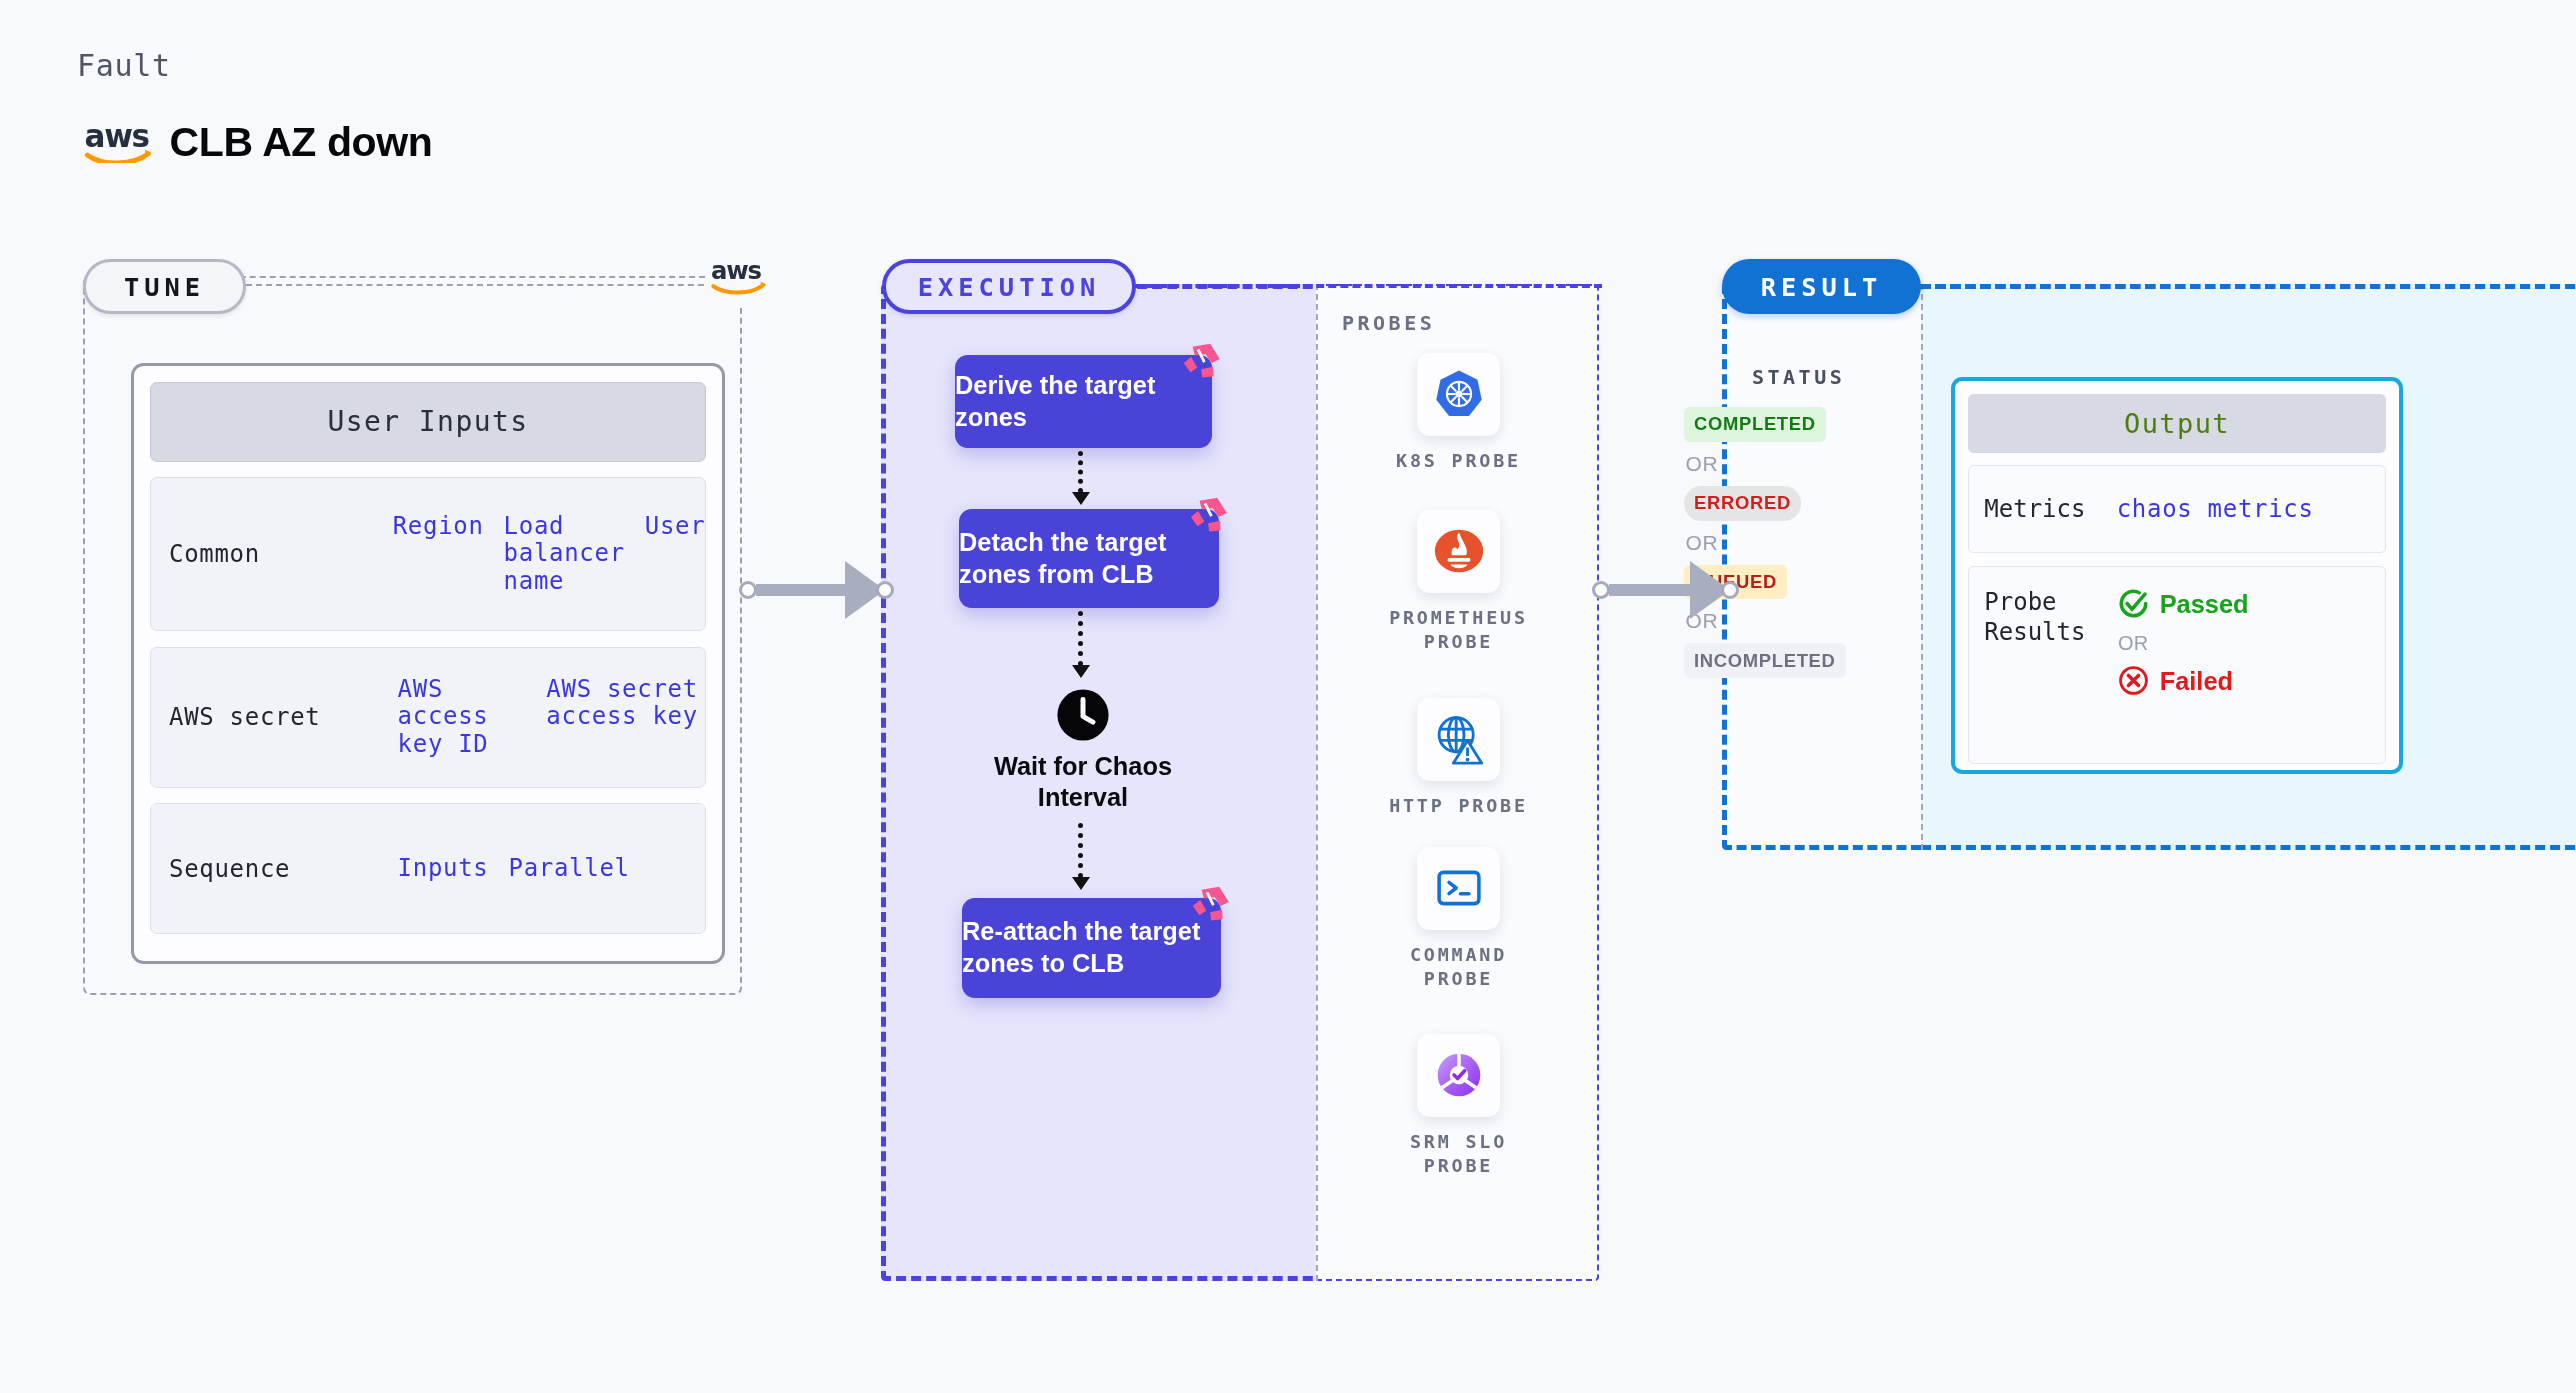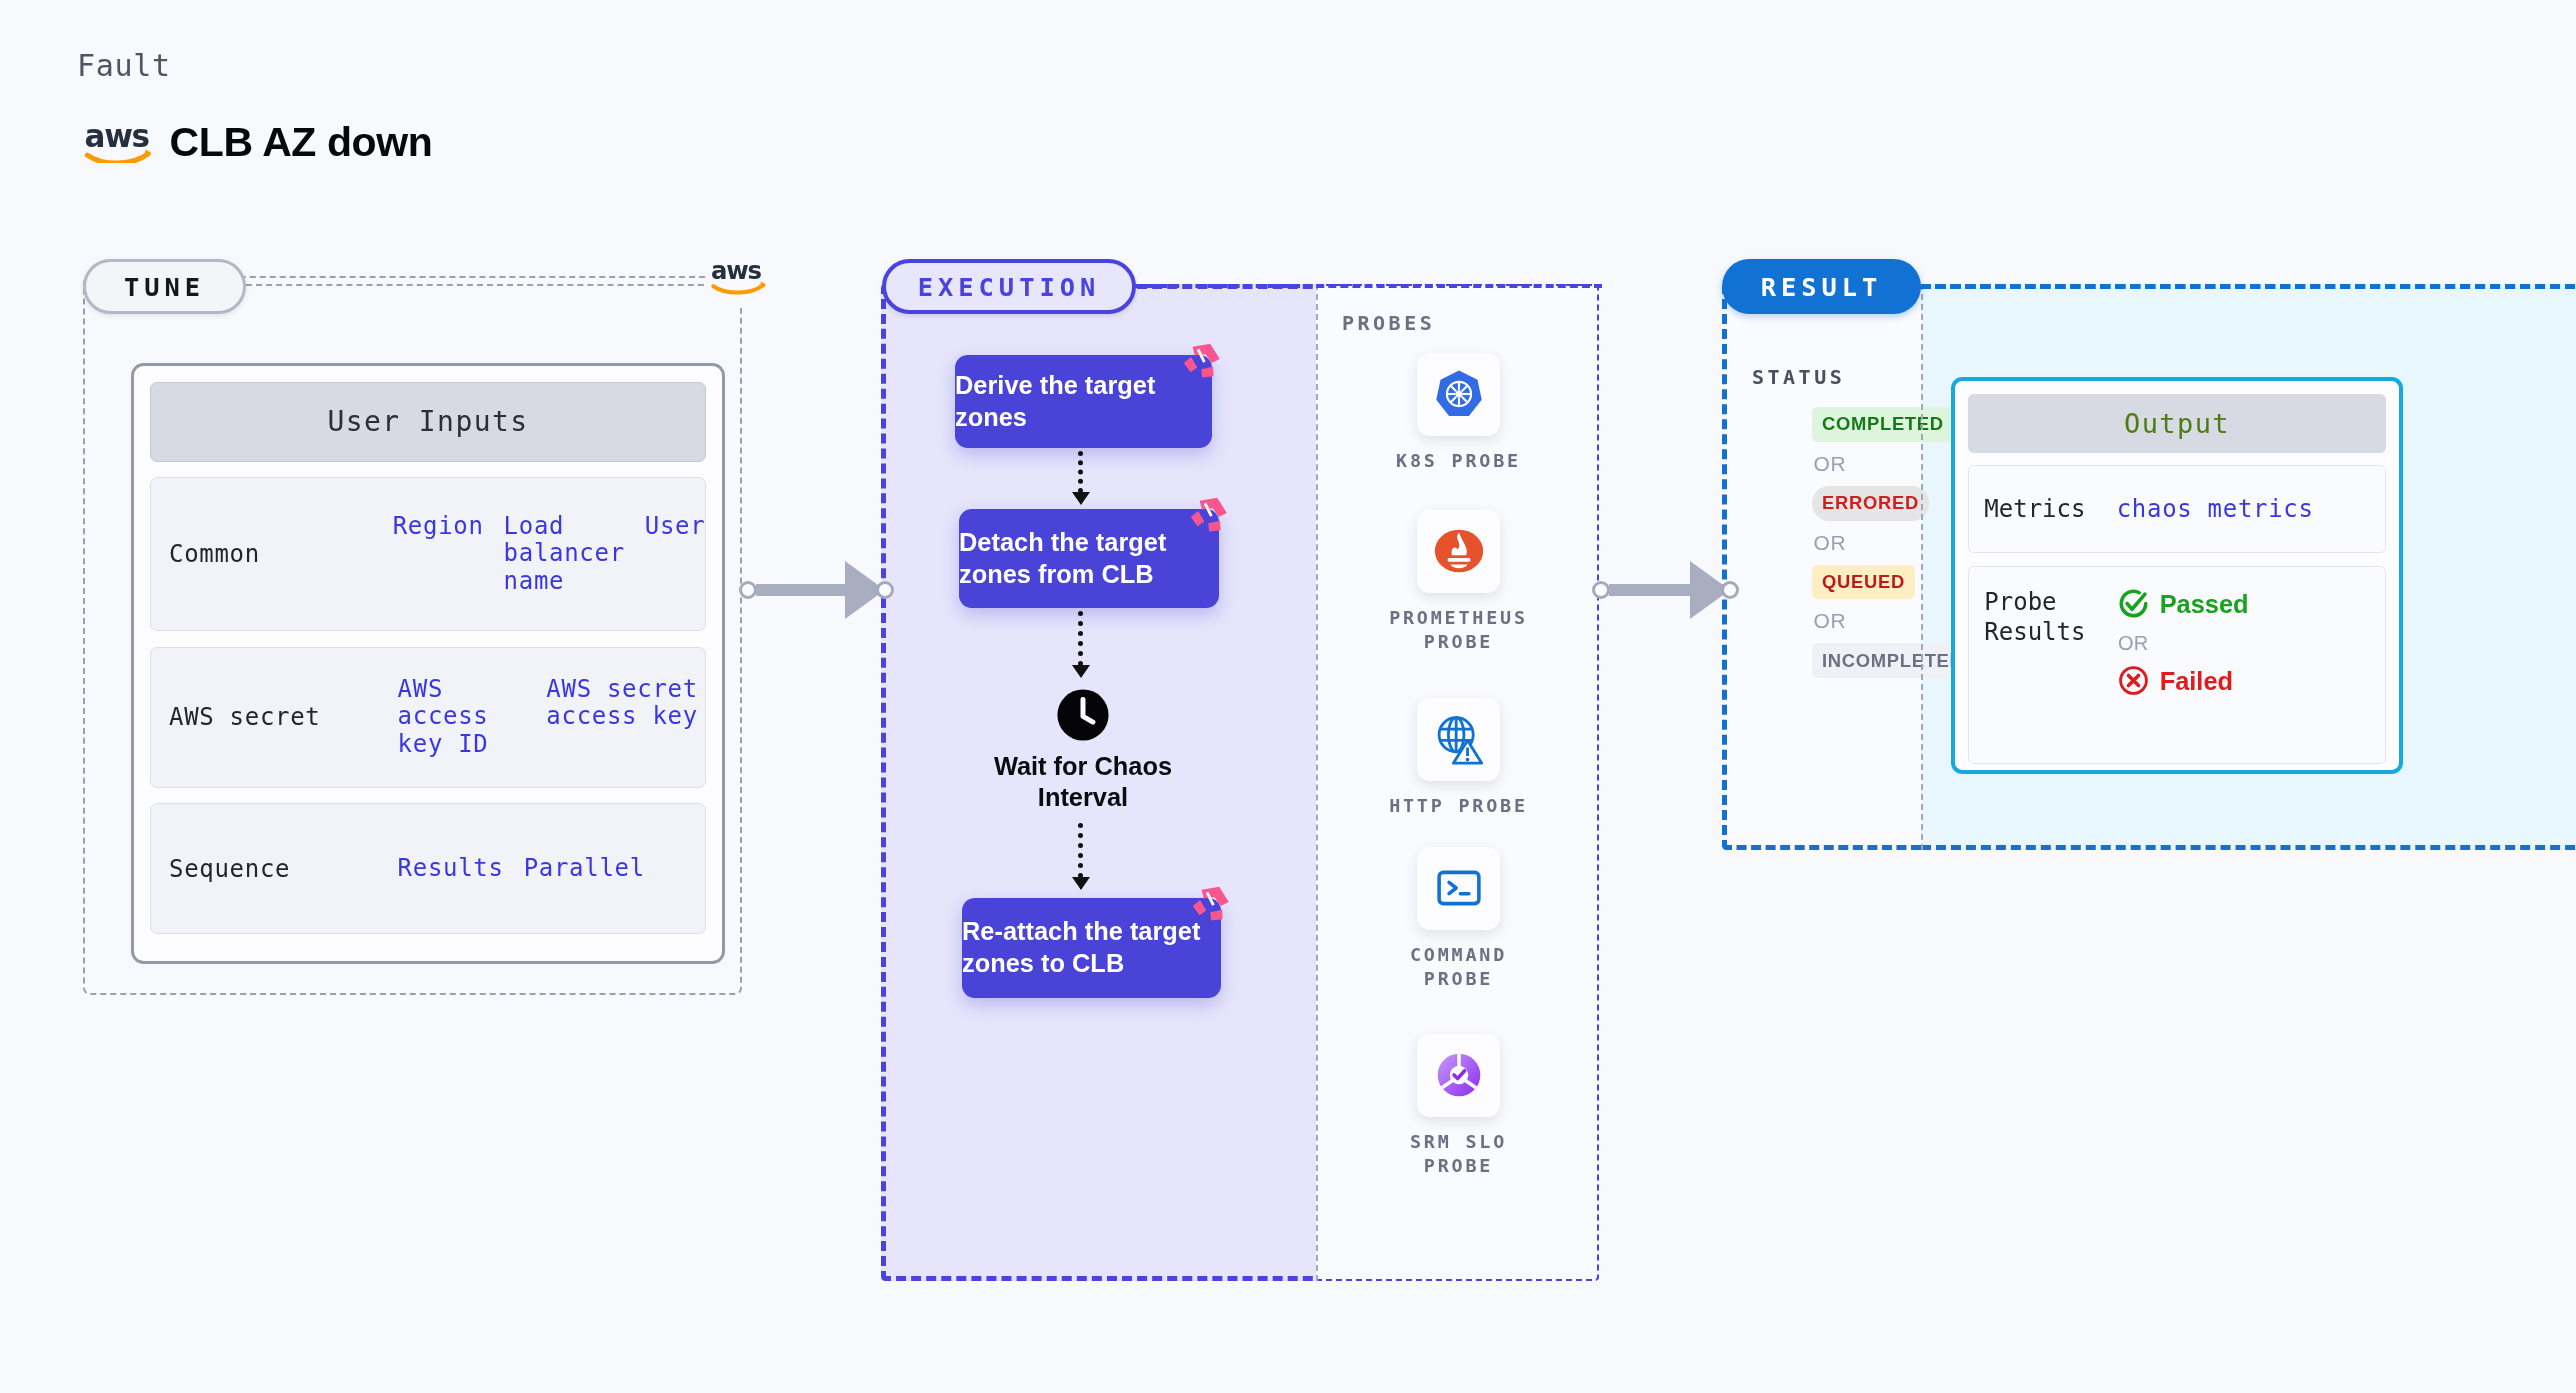--- a/index.html
+++ b/index.html
@@ -165,21 +165,21 @@
     font-family:"DejaVu Sans Mono","Liberation Mono",monospace;}
   #result-dash-line{
     position:absolute;left:1920px;top:284px;width:715px;height:0;
     border-top:5px dashed #1272d3;z-index:5;
   }
   #status-title{
     position:absolute;left:1752px;top:365px;font-size:20px;font-weight:bold;
     color:#4b5061;letter-spacing:3.5px;
     font-family:"DejaVu Sans Mono","Liberation Mono",monospace;
   }
-  #status-list{position:absolute;left:1812px;top:407px;width:170px;}
+  #status-list{position:absolute;left:1684px;top:407px;width:170px;}
   .status-badge{
     display:inline-block;border-radius:5.7px;padding:6.4px 10px;
     font-size:18.4px;font-weight:bold;letter-spacing:0.7px;
   }
   .status-or{font-size:21px;color:#9aa0b0;margin:10px 0 10px 1.4px;letter-spacing:0.7px;}
 
   
   #output-card{
     position:absolute;left:1951px;top:377px;width:452px;height:397px;
     box-sizing:border-box;background:#fdfdff;border:4.2px solid #17a8e0;border-radius:11.3px;padding:12.7px;
@@ -247,21 +247,21 @@
     <div class="ui-row-label mono">AWS secret</div>
     <div class="ui-row-values">
       <div class="ui-val mono">AWS access key ID</div>
       <div class="ui-val mono">AWS secret access key</div>
     </div>
   </div>
 
   <div class="ui-row" id="ui-row-sequence">
     <div class="ui-row-label mono">Sequence</div>
     <div class="ui-row-values">
-      <div class="ui-val mono">Results</div>
+      <div class="ui-val mono">Inputs</div>
       <div class="ui-val mono">Parallel</div>
     </div>
   </div>
 </div>
 
 <div class="connector" style="left:739px;top:551px;width:147px;height:78px;">
   <div class="conn-dot" style="left:0;top:30px;"></div>
   <div class="conn-bar" style="left:17px;top:33px;width:92px;"></div>
   <div class="conn-head" style="left:106px;top:10px;"></div>
   <div class="conn-dot" style="left:137px;top:30px;"></div>

